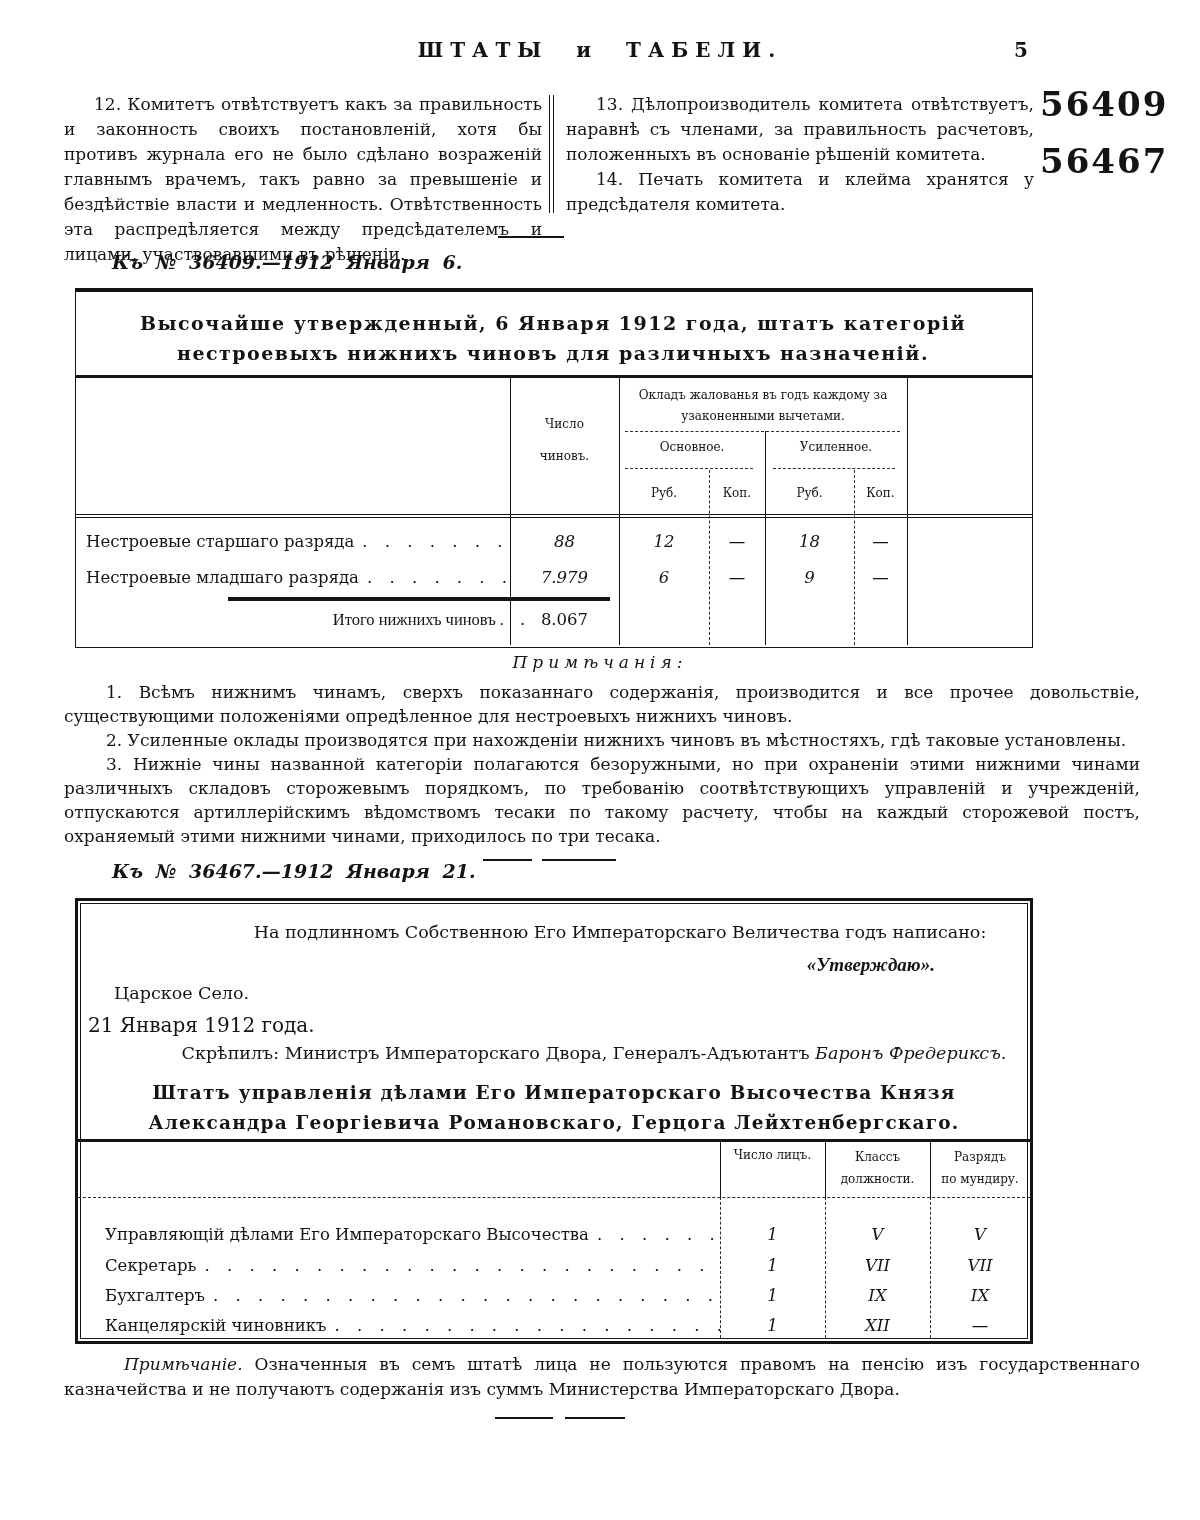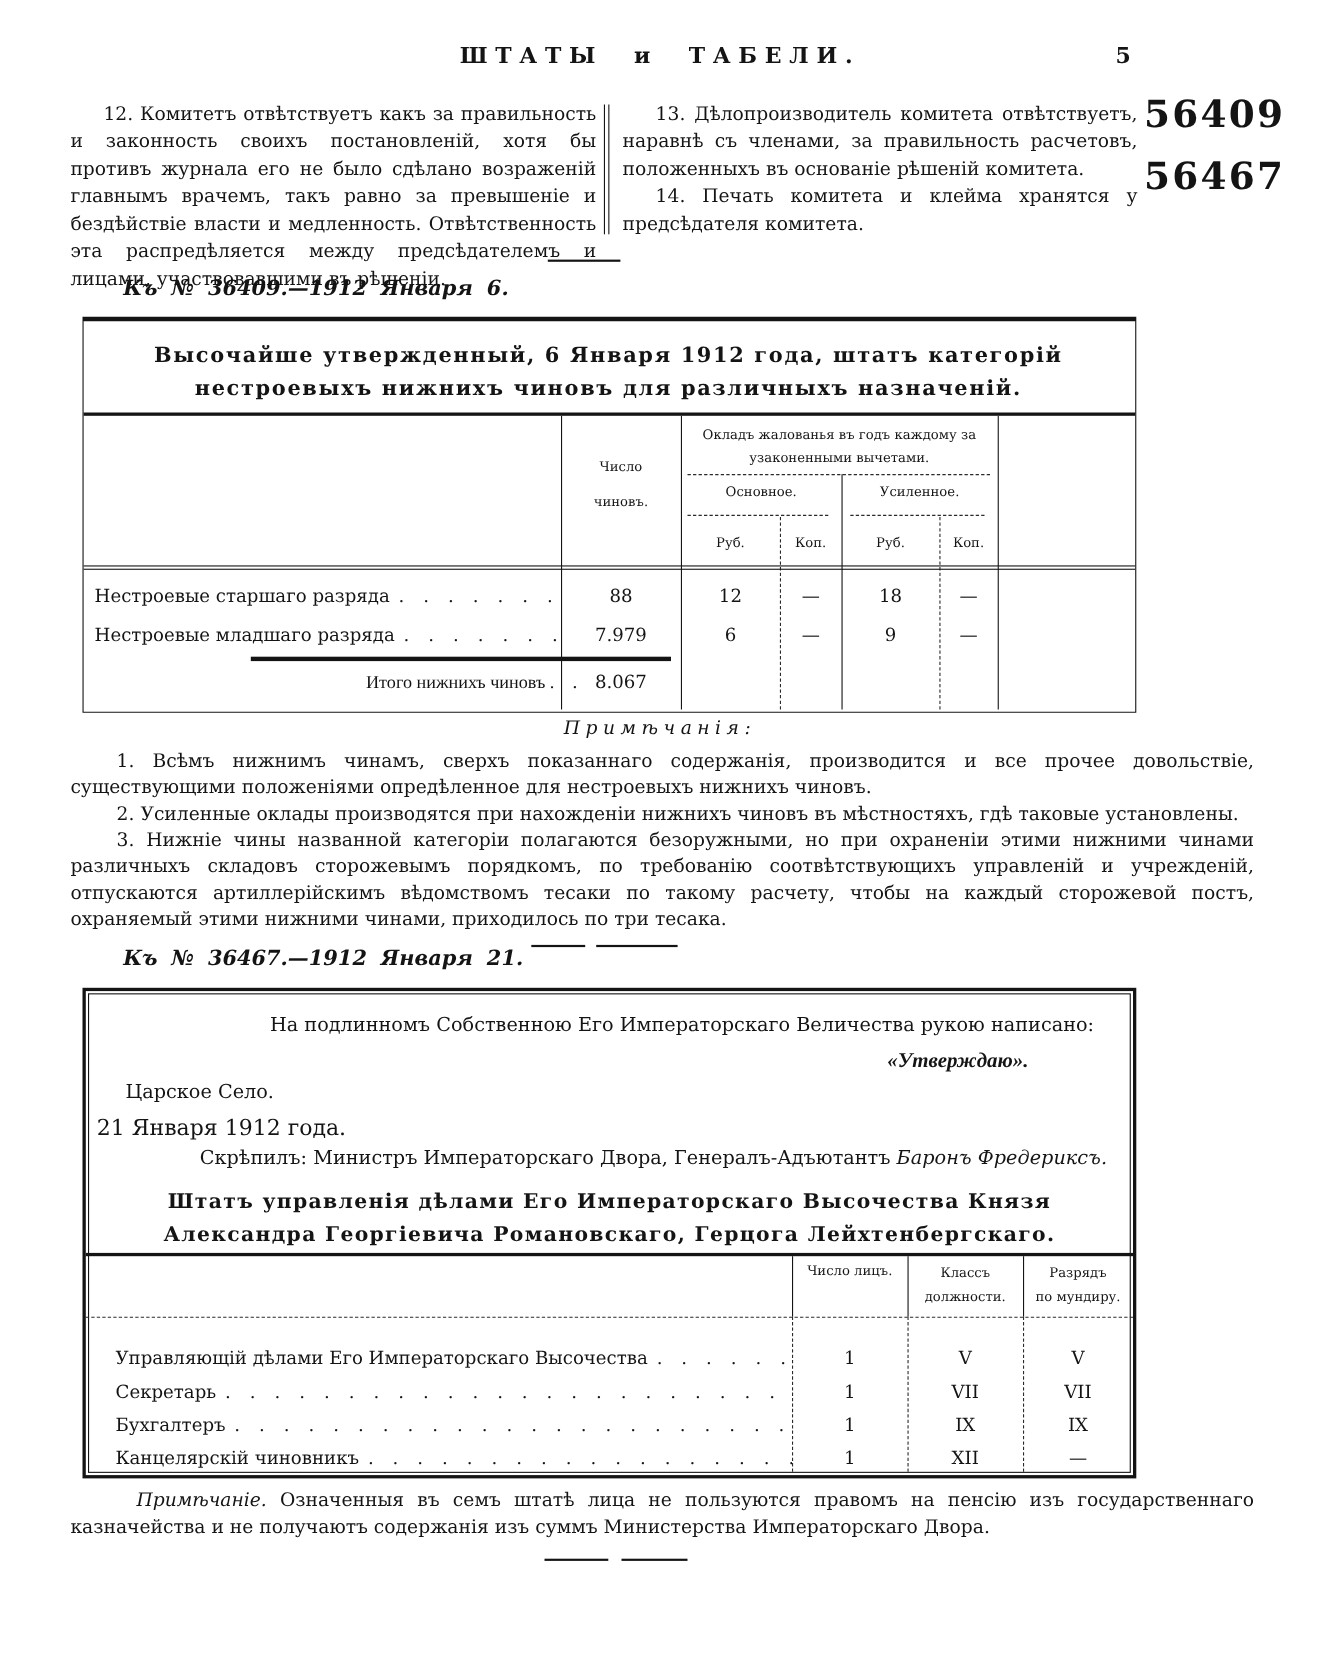--- a/index.html
+++ b/index.html
@@ -25,21 +25,21 @@
     border:1.5px solid #141414;border-top:4px solid #141414;box-sizing:border-box;padding-left:32px;
   }
   .box2{
     position:absolute;left:75px;top:898px;width:958px;height:446px;
     border:3px solid #141414;box-sizing:border-box;
   }
   .innerb{position:absolute;left:2px;top:2px;right:2px;bottom:2px;border:1px solid #141414;pointer-events:none;}
   .trow{position:absolute;display:flex;align-items:baseline;font-size:16.5px;white-space:nowrap;}
   .tname{white-space:nowrap;}
   .leader{flex:1 1 auto;overflow:hidden;white-space:nowrap;letter-spacing:6px;padding:0 8px;}
-  .cell{text-align:center;flex:0 0 auto;}
+  .cell{text-align:center;flex:0 0 auto;font-style:italic;}
   .doubleline{position:absolute;height:4px;border-top:1.5px solid #141414;border-bottom:1.5px solid #141414;box-sizing:border-box;}
   .intro{font-size:17px;line-height:25px;}
   .intro p{margin:0;text-indent:30px;}
   .notes{font-size:17px;line-height:24px;}
   .notes p{margin:0;text-indent:42px;}
   .refhead{font-size:19px;font-weight:bold;font-style:italic;word-spacing:6px;}
   .smallhead{font-size:12px;}
   .seg{display:inline-block;height:2px;background:#141414;vertical-align:middle;}
 </style>
 </head>
@@ -126,21 +126,21 @@
     <p>3. Нижніе чины названной категоріи полагаются безоружными, но при охраненіи этими нижними чинами различныхъ складовъ сторожевымъ порядкомъ, по требованію соотвѣтствующихъ управленій и учрежденій, отпускаются артиллерійскимъ вѣдомствомъ тесаки по такому расчету, чтобы на каждый сторожевой постъ, охраняемый этими нижними чинами, приходилось по три тесака.</p>
   </div>
 
   <div class="abs" style="left:483px;top:849px;"><span class="seg" style="width:49px;margin-right:10px;"></span><span class="seg" style="width:74px;"></span></div>
 
   <div class="abs refhead" style="left:112px;top:860px;">Къ № 36467.—1912 Января 21.</div>
 
   <div class="box2">
     <div class="innerb"></div>
 
-    <div class="abs ctr" style="left:150px;top:21px;width:784px;font-size:17.5px;">На подлинномъ Собственною Его Императорскаго Величества рукою написано:</div>
+    <div class="abs ctr" style="left:150px;top:21px;width:784px;font-size:17.5px;">На подлинномъ Собственною Его Императорскаго Величества годъ написано:</div>
     <div class="abs rgt b i" style="right:95px;top:53px;font-size:19px;">«Утверждаю».</div>
     <div class="abs" style="left:36px;top:82px;font-size:17.5px;">Царское Село.</div>
     <div class="abs" style="left:10px;top:112px;font-size:20px;">21 Января 1912 года.</div>
     <div class="abs ctr" style="left:80px;top:142px;width:872px;font-size:17.5px;"><span>Скрѣпилъ: Министръ Императорскаго Двора, Генералъ-Адъютантъ</span><span> </span><span class="i">Баронъ Фредериксъ.</span></div>
 
     <div class="abs ctr b" style="left:24px;top:177px;width:904px;font-size:18.5px;line-height:30px;letter-spacing:1.2px;">Штатъ управленія дѣлами Его Императорскаго Высочества Князя Александра Георгіевича Романовскаго, Герцога Лейхтенбергскаго.</div>
 
     <div class="hrule" style="left:0;top:238px;width:100%;height:3px;"></div>
 
     <div class="vline" style="left:642px;top:241px;height:55px;border-left-width:1px;"></div>

